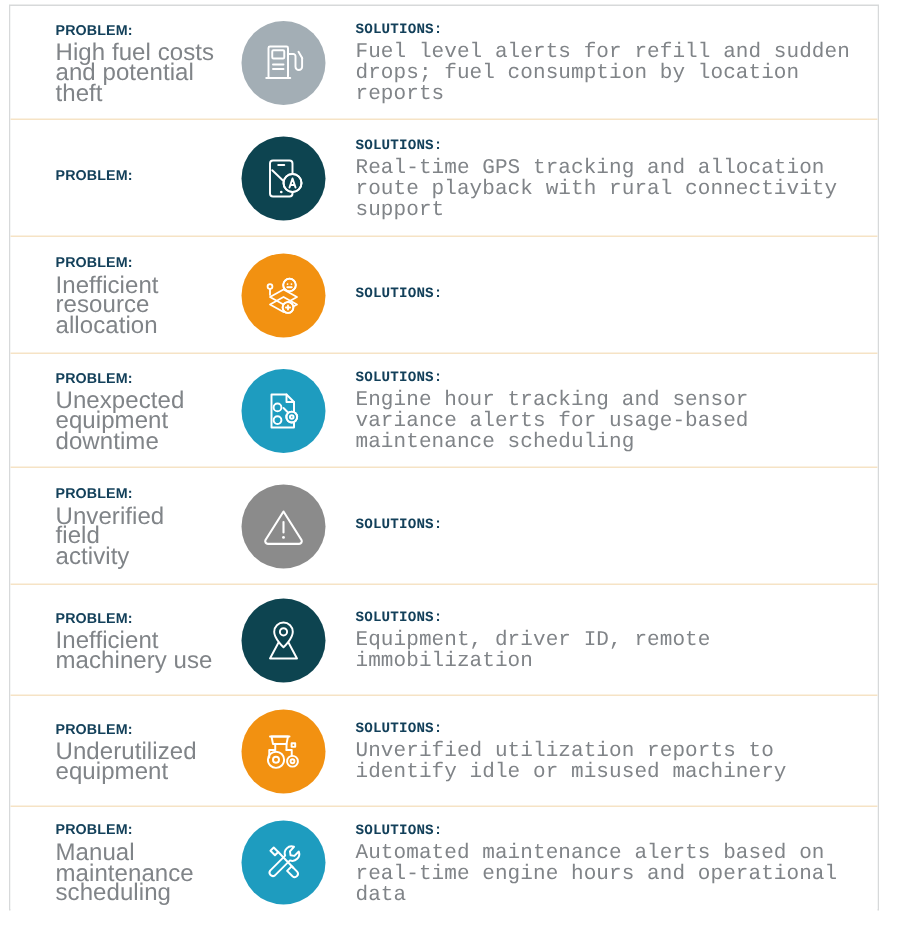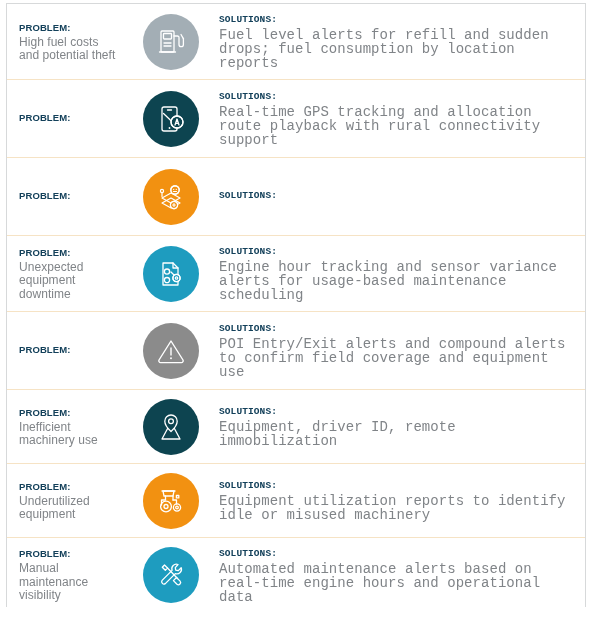--- a/index.html
+++ b/index.html
@@ -26,20 +26,21 @@
   }
   .row:last-child { border-bottom: none; }
   .row-h76 { height: 76px; }
   .row-h78 { height: 78px; }
   .row-h74 { height: 74px; }
 
   .problem-col {
     width: 112px;
     flex: 0 0 112px;
     padding-right: 6px;
+    margin-left: 18px;
   }
   .icon-col {
     width: 80px;
     flex: 0 0 80px;
     display: flex;
     align-items: center;
     justify-content: center;
   }
   .solution-col {
     flex: 1 1 auto;
@@ -50,21 +51,21 @@
 
   .label {
     font-size: 9.5px;
     font-weight: bold;
     color: #13405a;
     letter-spacing: 0.1px;
     line-height: 13px;
     margin-bottom: 2px;
   }
   .body {
-    font-size: 12px;
+    font-size: 16px;
     color: #808488;
     line-height: 13.5px;
     letter-spacing: 0.05px;
   }
   .solution-col .label { color: #13405a; }
   .solution-col .body { font-size: 14px; line-height: 14px; }
 
   .circle {
     width: 56px; height: 56px;
     border-radius: 50%;
@@ -125,20 +126,24 @@
     </div>
     <div class="solution-col">
       <div class="label">SOLUTIONS:</div>
       <div class="body">Real-time GPS tracking and allocation route playback with rural connectivity support</div>
     </div>
   </div>
 
   <div class="row row-h78">
     <div class="problem-col">
       <div class="label">PROBLEM:</div>
+      <div class="body">
+        <div>Inefficient resource</div>
+        <div>allocation</div>
+      </div>
     </div>
     <div class="icon-col">
       <div class="circle" style="background:#f29111">
         <svg width="34" height="34" viewBox="0 0 34 34" fill="none" stroke="#ffffff" stroke-width="1.2" stroke-linecap="round" stroke-linejoin="round">
           <path d="M17 13 l9 5 -9 5 -9 -5 z"></path>
           <path d="M17 18 l9 5 -9 5 -9 -5 z"></path>
           <circle cx="8" cy="11" r="1.6"></circle>
           <path d="M8 12.6 v4"></path>
           <circle cx="21" cy="10" r="4.2" fill="#f29111"></circle>
           <circle cx="21" cy="10" r="4.2"></circle>
@@ -180,33 +185,36 @@
     </div>
     <div class="solution-col">
       <div class="label">SOLUTIONS:</div>
       <div class="body">Engine hour tracking and sensor variance alerts for usage-based maintenance scheduling</div>
     </div>
   </div>
 
   <div class="row row-h78">
     <div class="problem-col">
       <div class="label">PROBLEM:</div>
+      <div class="body">
+        <div>Unverified field</div>
+        <div>activity</div>
+      </div>
     </div>
     <div class="icon-col">
       <div class="circle" style="background:#8b8b8b">
         <svg width="34" height="34" viewBox="0 0 34 34" fill="none" stroke="#ffffff" stroke-width="1.4" stroke-linecap="round" stroke-linejoin="round">
           <path d="M17 7 L29 26 a1.8 1.8 0 0 1 -1.6 2.6 H6.6 A1.8 1.8 0 0 1 5 26 Z"></path>
           <line x1="17" y1="14" x2="17" y2="21"></line>
           <circle cx="17" cy="24.3" r="0.95" fill="#ffffff" stroke="none"></circle>
         </svg>
       </div>
     </div>
     <div class="solution-col">
       <div class="label">SOLUTIONS:</div>
-      <div class="body">POI Entry/Exit alerts and compound alerts to confirm field coverage and equipment use</div>
     </div>
   </div>
 
   <div class="row row-h74">
     <div class="problem-col">
       <div class="label">PROBLEM:</div>
       <div class="body">
         <div>Inefficient</div>
         <div>machinery use</div>
       </div>
@@ -245,30 +253,30 @@
           <circle cx="12" cy="22.5" r="5.4"></circle>
           <circle cx="12" cy="22.5" r="2"></circle>
           <circle cx="23" cy="23.5" r="3.6"></circle>
           <circle cx="23" cy="23.5" r="1.3"></circle>
           <path d="M22.4 11.5 h2.4 v2.4 h-2.4 z"></path>
         </svg>
       </div>
     </div>
     <div class="solution-col">
       <div class="label">SOLUTIONS:</div>
-      <div class="body">Equipment utilization reports to identify idle or misused machinery</div>
+      <div class="body">Unverified utilization reports to identify idle or misused machinery</div>
     </div>
   </div>
 
   <div class="row row-h74">
     <div class="problem-col">
       <div class="label">PROBLEM:</div>
       <div class="body">
         <div>Manual maintenance</div>
-        <div>visibility</div>
+        <div>scheduling</div>
       </div>
     </div>
     <div class="icon-col">
       <div class="circle" style="background:#1e9cbf">
         <svg width="34" height="34" viewBox="0 0 34 34" fill="none" stroke="#ffffff" stroke-width="1.3" stroke-linecap="round" stroke-linejoin="round">
           <path d="M24 6.5 a4.6 4.6 0 0 0 -5.9 5.9 l-10 10 a2.3 2.3 0 0 0 3.2 3.2 l10 -10 a4.6 4.6 0 0 0 5.9 -5.9 l-2.9 2.9 -2.6 -0.4 -0.4 -2.6 z"></path>
           <path d="M10.5 7 l3 3 l-2.2 2.2 l-3 -3 z"></path>
           <path d="M13.5 10 l10 10.5"></path>
           <path d="M22.5 19.5 l3.6 3.6 a2.2 2.2 0 0 1 -3.1 3.1 l-3.6 -3.6 z"></path>
         </svg>

